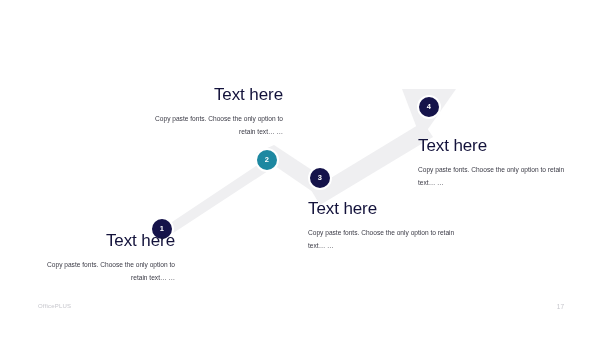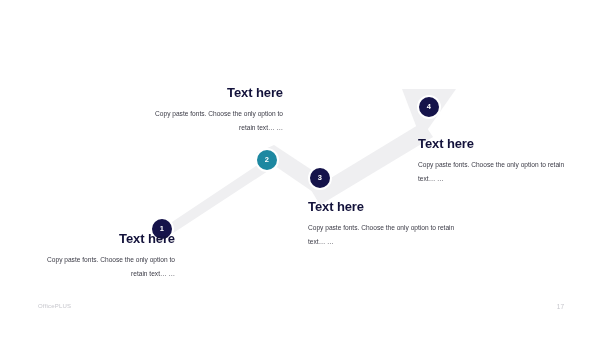--- a/index.html
+++ b/index.html
@@ -43,22 +43,22 @@
   }
   .node-1 { left: 150px; top: 217px; }
   .node-2 { left: 255px; top: 148px; }
   .node-3 { left: 308px; top: 166px; }
   .node-4 { left: 417px; top: 95px; }
 
   .block {
     position: absolute;
   }
   .block .heading {
-    font-size: 13px;
-    font-weight: bold;
+    font-size: 17px;
+    font-weight: normal;
     color: #13123b;
     letter-spacing: -0.1px;
     margin: 0 0 7px 0;
     line-height: 1.1;
   }
   .block .body {
     font-size: 6.6px;
     color: #3b3b46;
     line-height: 2.05;
     margin: 0;

